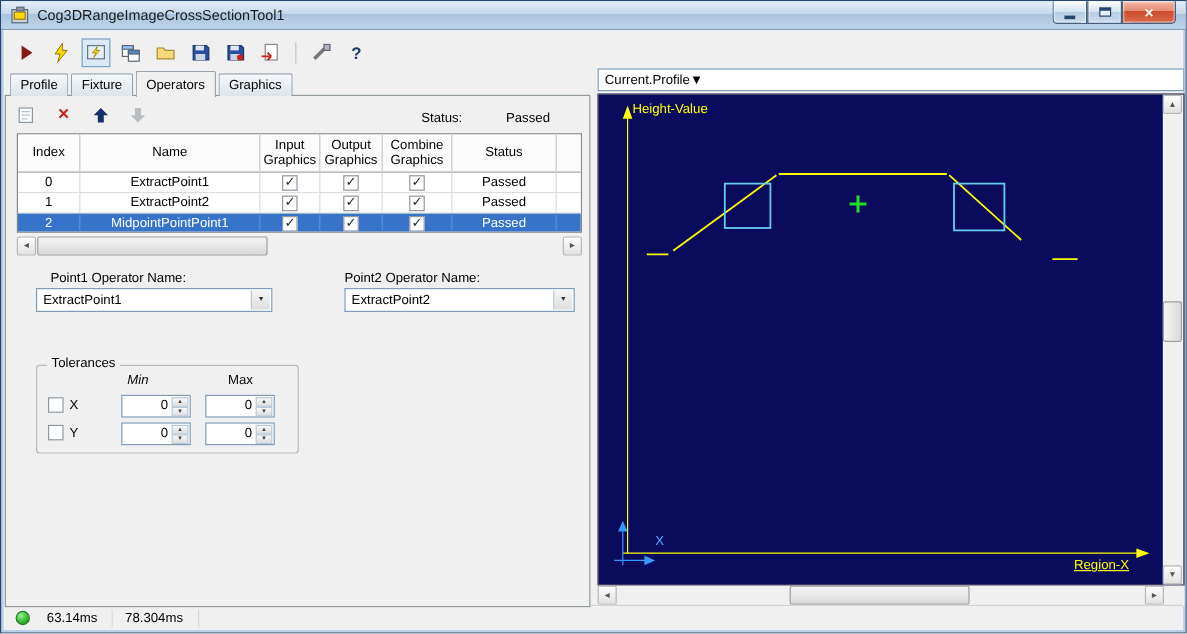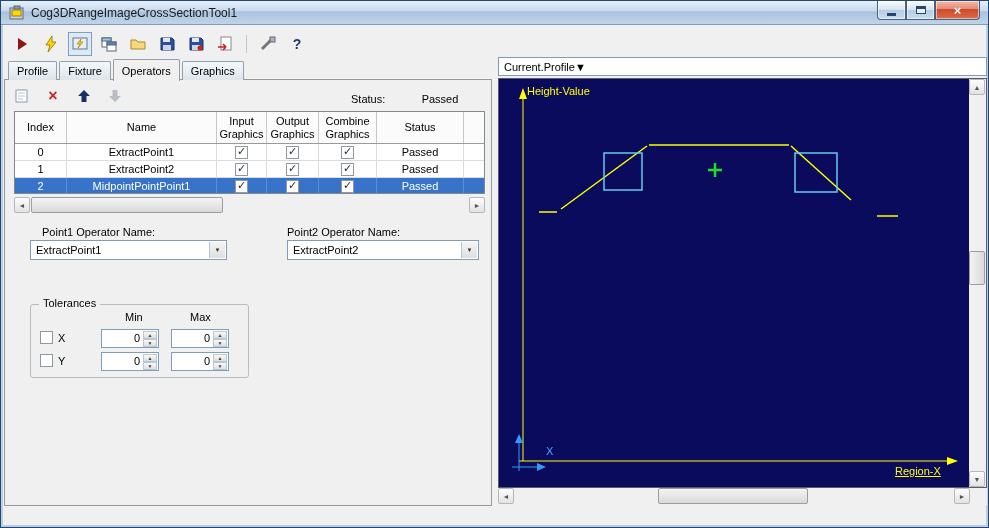--- a/index.html
+++ b/index.html
@@ -74,21 +74,21 @@
   .combo .arrow-btn { position:absolute; right:1px; top:1px; bottom:1px; width:16px; background:linear-gradient(#f4f4f4,#dfdfdf);
     border-left:1px solid #b5c7d8; display:flex; align-items:center; justify-content:center; font-size:6px; color:#333; }
   .pt1-label { position:absolute; left:25px; top:146px;margin-left:12px; }
   .pt1-combo { left:25px; top:160px; width:197px; }
   .pt2-label { position:absolute; left:282px; top:146px; }
   .pt2-combo { left:282px; top:160px; width:192px; }
 
   
   .tolerances { position:absolute; left:25px; top:224px; width:219px; height:74px; border:1px solid #b8bcc0; border-radius:3px; }
   .group-title { position:absolute; top:-8px; left:8px; background:#f0f0f0; padding:0 4px; }
-  .tol-min-header { position:absolute; left:94px; top:6px; }
+  .tol-min-header { position:absolute; left:75px; top:6px;font-style:italic; }
   .tol-max-header { position:absolute; left:159px; top:6px; }
   .tol-row-cb { position:absolute; left:9px; }
   .tol-row-label { position:absolute; left:27px; }
   .spin { position:absolute; width:58px; height:19px; border:1px solid #7f9db9; background:#fff; }
   .spin .val { position:absolute; right:18px; top:2px; }
   .spin .btns { position:absolute; right:1px; top:1px; bottom:1px; width:14px; display:flex; flex-direction:column; }
   .spin .btns .sp { flex:1; background:linear-gradient(#f9f9f9,#dedede); border:1px solid #b8c8d8; font-size:5px; display:flex; align-items:center; justify-content:center; color:#444; }
 
   
   .right-panel { position:absolute; left:497px; top:56px; width:489px; height:449px; }
@@ -403,14 +403,21 @@
     </div>
 
     <div class="sb display-hscroll">
       <div class="sb-btn left">◄</div>
       <div class="sb-thumb h"></div>
       <div class="sb-btn right">►</div>
     </div>
     <div class="scroll-corner"></div>
   </div>
 
+  <div class="statusbar">
+    <span class="led"></span>
+    <span class="sb-time">63.14ms</span>
+    <span class="sb-div"></span>
+    <span class="sb-time" style="margin-left:10px;">78.304ms</span>
+    <span class="sb-div"></span>
+  </div>
 
 </div>
 
 </body></html>

